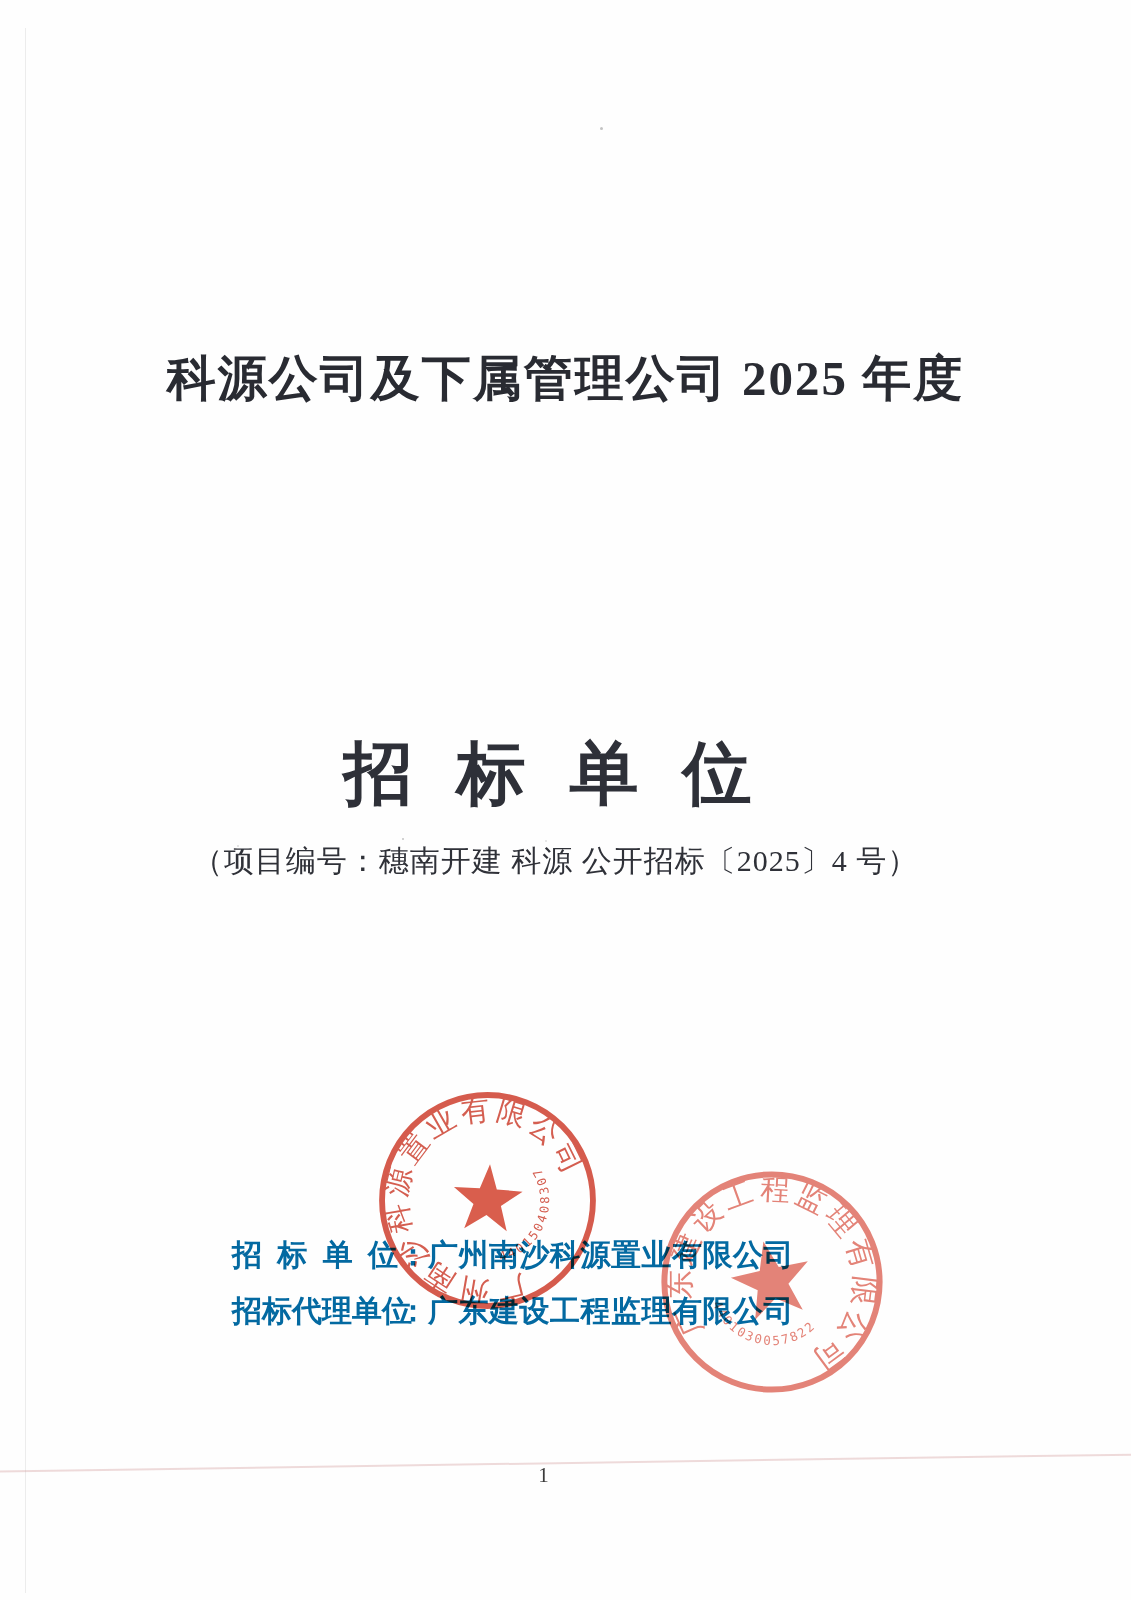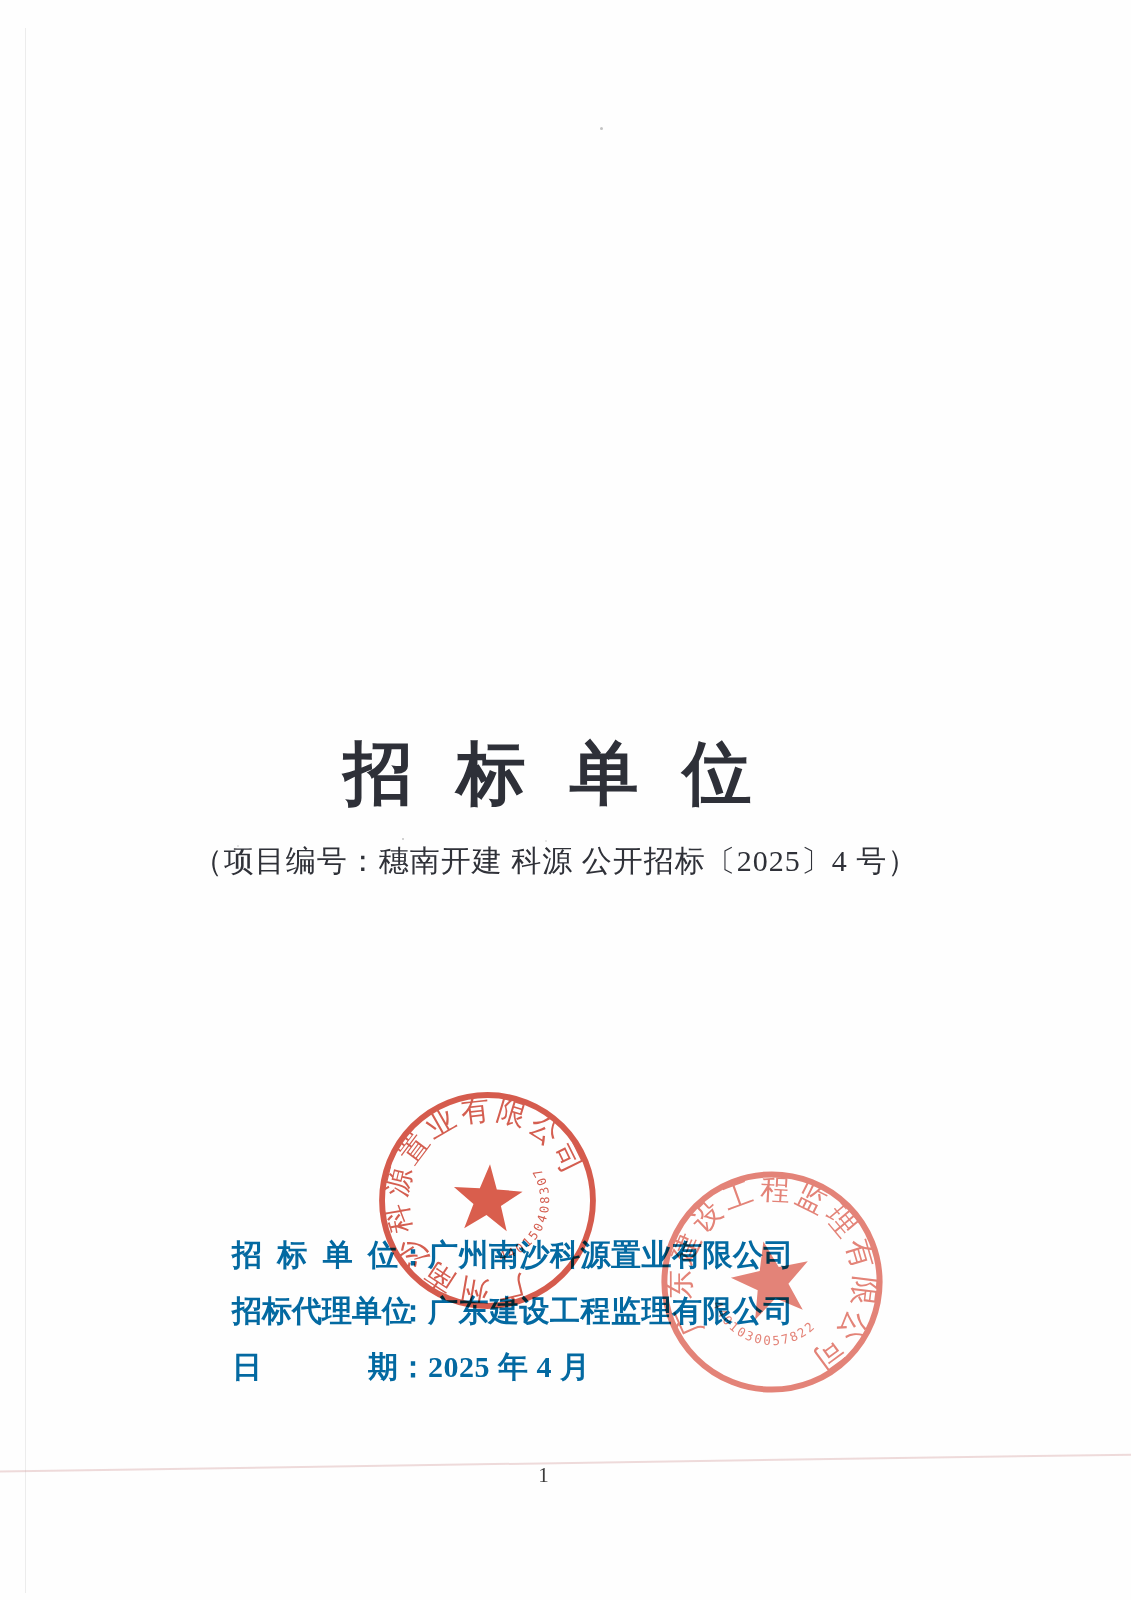--- a/index.html
+++ b/index.html
@@ -83,37 +83,35 @@
 <div class="page">
 
   <div class="scan-line-left"></div>
   <div class="scan-line-pink"></div>
   <div class="speck s1"></div>
   <div class="speck s2"></div>
   <div class="speck s3"></div>
   <div class="speck s4"></div>
 
   <div class="title">
+    <div>科源公司及下属管理公司 2025 年度</div>
   </div>
 
   <div class="heading">
     <span class="sp">招标单位</span>
   </div>
 
   <div class="project">（项目编号：穗南开建 科源 公开招标〔2025〕4 号）</div>
 
   <div class="info">
     <div class="info-row">
       <span class="info-label">招标单位</span><span class="info-colon">：</span><span class="info-value">广州南沙科源置业有限公司</span>
     </div>
     <div class="info-row">
       <span class="info-label">招标代理单位</span><span class="info-colon">：</span><span class="info-value">广东建设工程监理有限公司</span>
-    </div>
-    <div class="info-row">
-      <span class="info-label">日期</span><span class="info-colon">：</span><span class="info-value">2025 年 4 月</span>
     </div>
   </div>
 
   <svg class="stamp stamp-1" width="245" height="245" viewBox="0 0 230 230">
     <defs>
       <path id="nameArc1" d="M115 191 A76 76 0 1 1 115 39 A76 76 0 1 1 115 191" fill="none"></path>
       <path id="serialArc1" d="M64.8 144 A58 58 0 0 0 165.2 144" fill="none"></path>
     </defs>
     <circle class="ring" cx="115" cy="115" r="99"></circle>
     <g transform="rotate(-65 115 115)">

